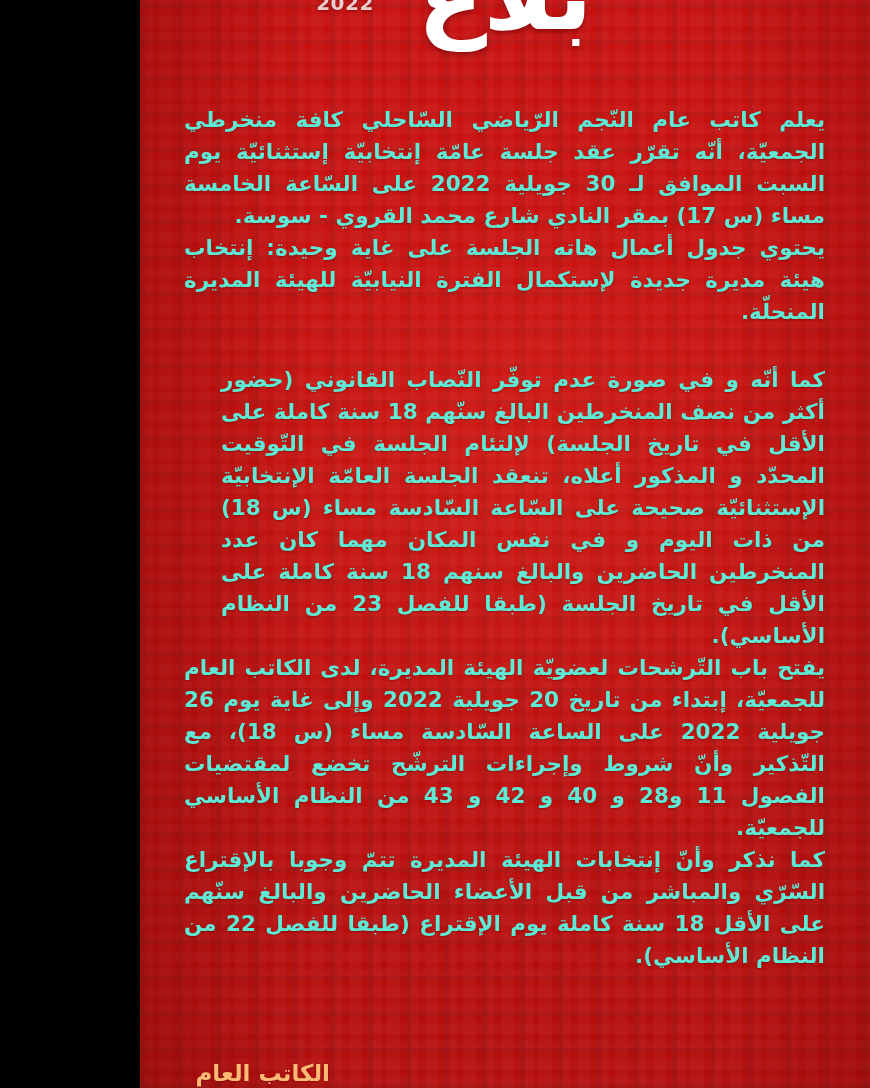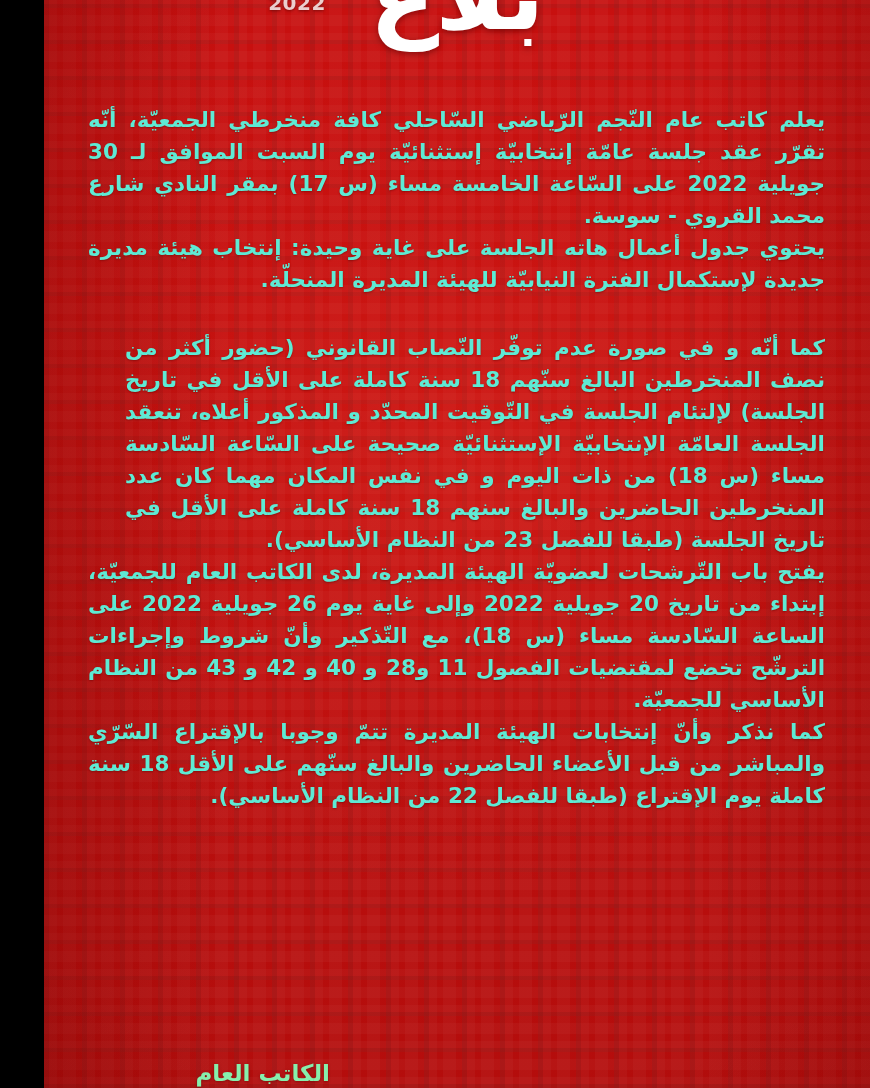--- a/index.html
+++ b/index.html
@@ -4,21 +4,21 @@
 <title>بلاغ</title>
 <style>
   html, body {
     margin: 0;
     padding: 0;
     background: #000;
   }
 
   .poster {
     position: relative;
-    width: 826px;
+    width: 730px;
     height: 1088px;
     overflow: hidden;
     background-color: #c5100f;
     font-family: "DejaVu Sans", "Liberation Sans", sans-serif;
     direction: rtl;
   }
 
   
   .bg-base {
     position: absolute;
@@ -138,21 +138,21 @@
   }
   .body-text p.gap {
     margin-top: 36px;
     margin-left: 37px;
   }
 
   .signature {
     position: absolute;
     bottom: 2px;
     right: 540px;
-    color: #86efac;
+    color: #fdba74;
     font-size: 23px;
     font-weight: 700;
     letter-spacing: 1px;
     text-shadow: 0 1px 3px rgba(90,0,0,.5);
   }
 </style>
 </head>
 <body>
 
 <div class="poster">

